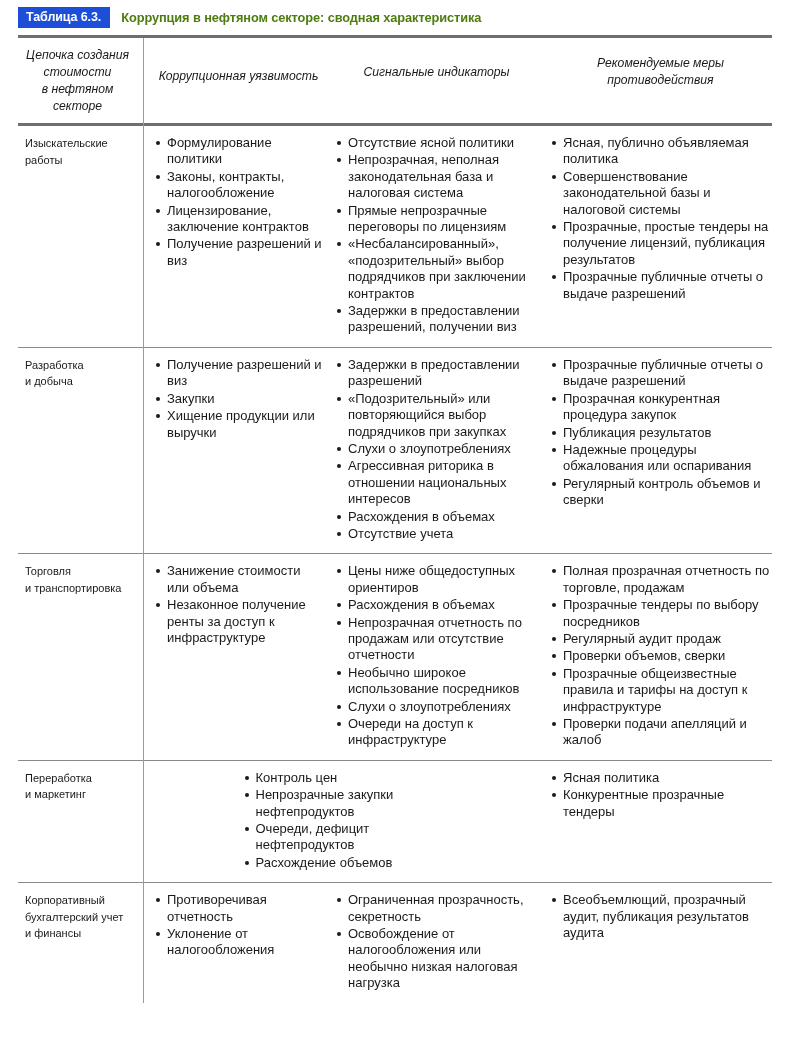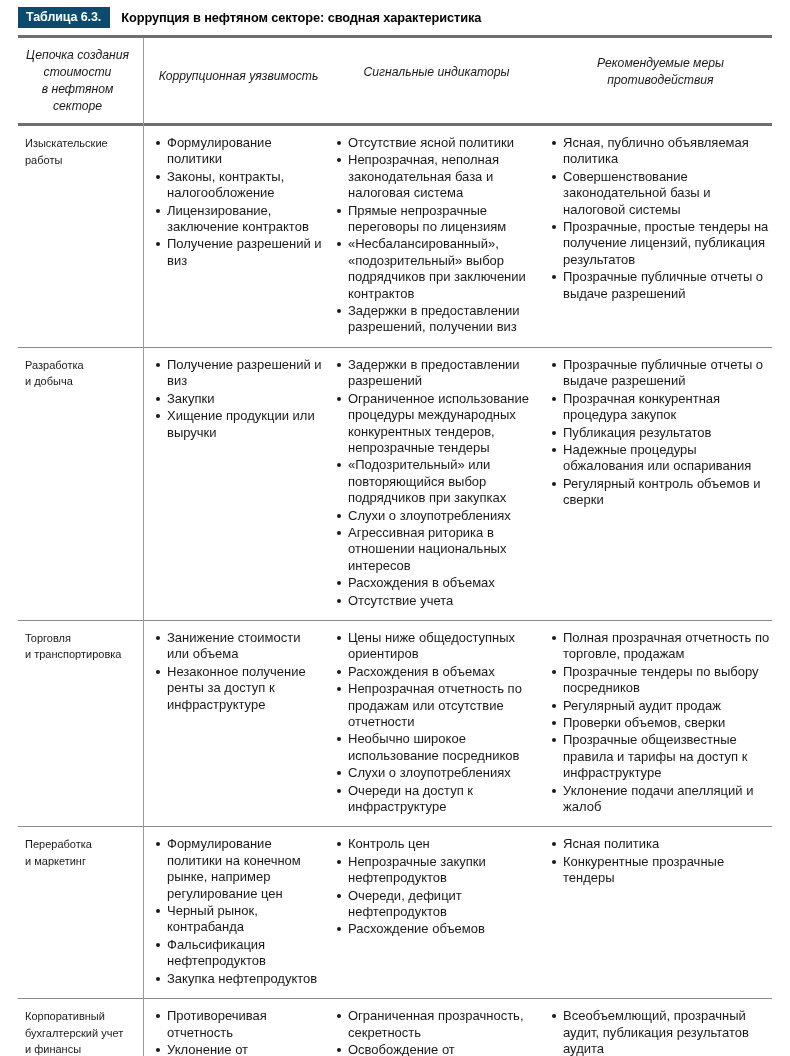--- a/index.html
+++ b/index.html
@@ -25,31 +25,31 @@
   }
 
   
   .caption-bar {
     display: flex;
     align-items: stretch;
     margin-top: 7px;
     height: 21px;
   }
   .caption-tag {
-    background: #0c4a6e;
+    background: #1d4ed8;
     color: #ffffff;
     font-size: 12.5px;
     font-weight: bold;
     line-height: 21px;
     padding: 0 9px 0 8px;
     white-space: nowrap;
     letter-spacing: -0.1px;
   }
   .caption-title {
-    color: #000000;
+    color: #4d7c0f;
     font-size: 12.8px;
     font-weight: bold;
     line-height: 21px;
     padding-left: 11px;
     white-space: nowrap;
     letter-spacing: -0.1px;
   }
 
   
   .rule-thick {
@@ -224,21 +224,20 @@
           <div class="col c2">
             <ul class="bullets">
               <li>Получение разрешений и виз</li>
               <li>Закупки</li>
               <li>Хищение продукции или выручки</li>
             </ul>
           </div>
           <div class="col c3">
             <ul class="bullets">
               <li>Задержки в предоставлении разрешений</li>
-              <li>Ограниченное использование процедуры международных конкурентных тендеров, непрозрачные тендеры</li>
               <li>«Подозрительный» или повторяющийся выбор подрядчиков при закупках</li>
               <li>Слухи о злоупотреблениях</li>
               <li>Агрессивная риторика в отношении национальных интересов</li>
               <li>Расхождения в объемах</li>
               <li>Отсутствие учета</li>
             </ul>
           </div>
           <div class="col c4">
             <ul class="bullets">
               <li>Прозрачные публичные отчеты о выдаче разрешений</li>
@@ -273,39 +272,31 @@
               <li>Очереди на доступ к инфраструктуре</li>
             </ul>
           </div>
           <div class="col c4">
             <ul class="bullets">
               <li>Полная прозрачная отчетность по торговле, продажам</li>
               <li>Прозрачные тендеры по выбору посредников</li>
               <li>Регулярный аудит продаж</li>
               <li>Проверки объемов, сверки</li>
               <li>Прозрачные общеизвестные правила и тарифы на доступ к инфраструктуре</li>
-              <li>Уклонение подачи апелляций и жалоб</li>
+              <li>Проверки подачи апелляций и жалоб</li>
             </ul>
           </div>
         </div>
         <div class="rule-thin"></div>
         <div class="row body-row">
           <div class="col c1">
             <div class="stage">
               <div>Переработка</div>
               <div>и маркетинг</div>
             </div>
-          </div>
-          <div class="col c2">
-            <ul class="bullets">
-              <li>Формулирование политики на конечном рынке, например регулирование цен</li>
-              <li>Черный рынок, контрабанда</li>
-              <li>Фальсификация нефтепродуктов</li>
-              <li>Закупка нефтепродуктов</li>
-            </ul>
           </div>
           <div class="col c3">
             <ul class="bullets">
               <li>Контроль цен</li>
               <li>Непрозрачные закупки нефтепродуктов</li>
               <li>Очереди, дефицит нефтепродуктов</li>
               <li>Расхождение объемов</li>
             </ul>
           </div>
           <div class="col c4">

